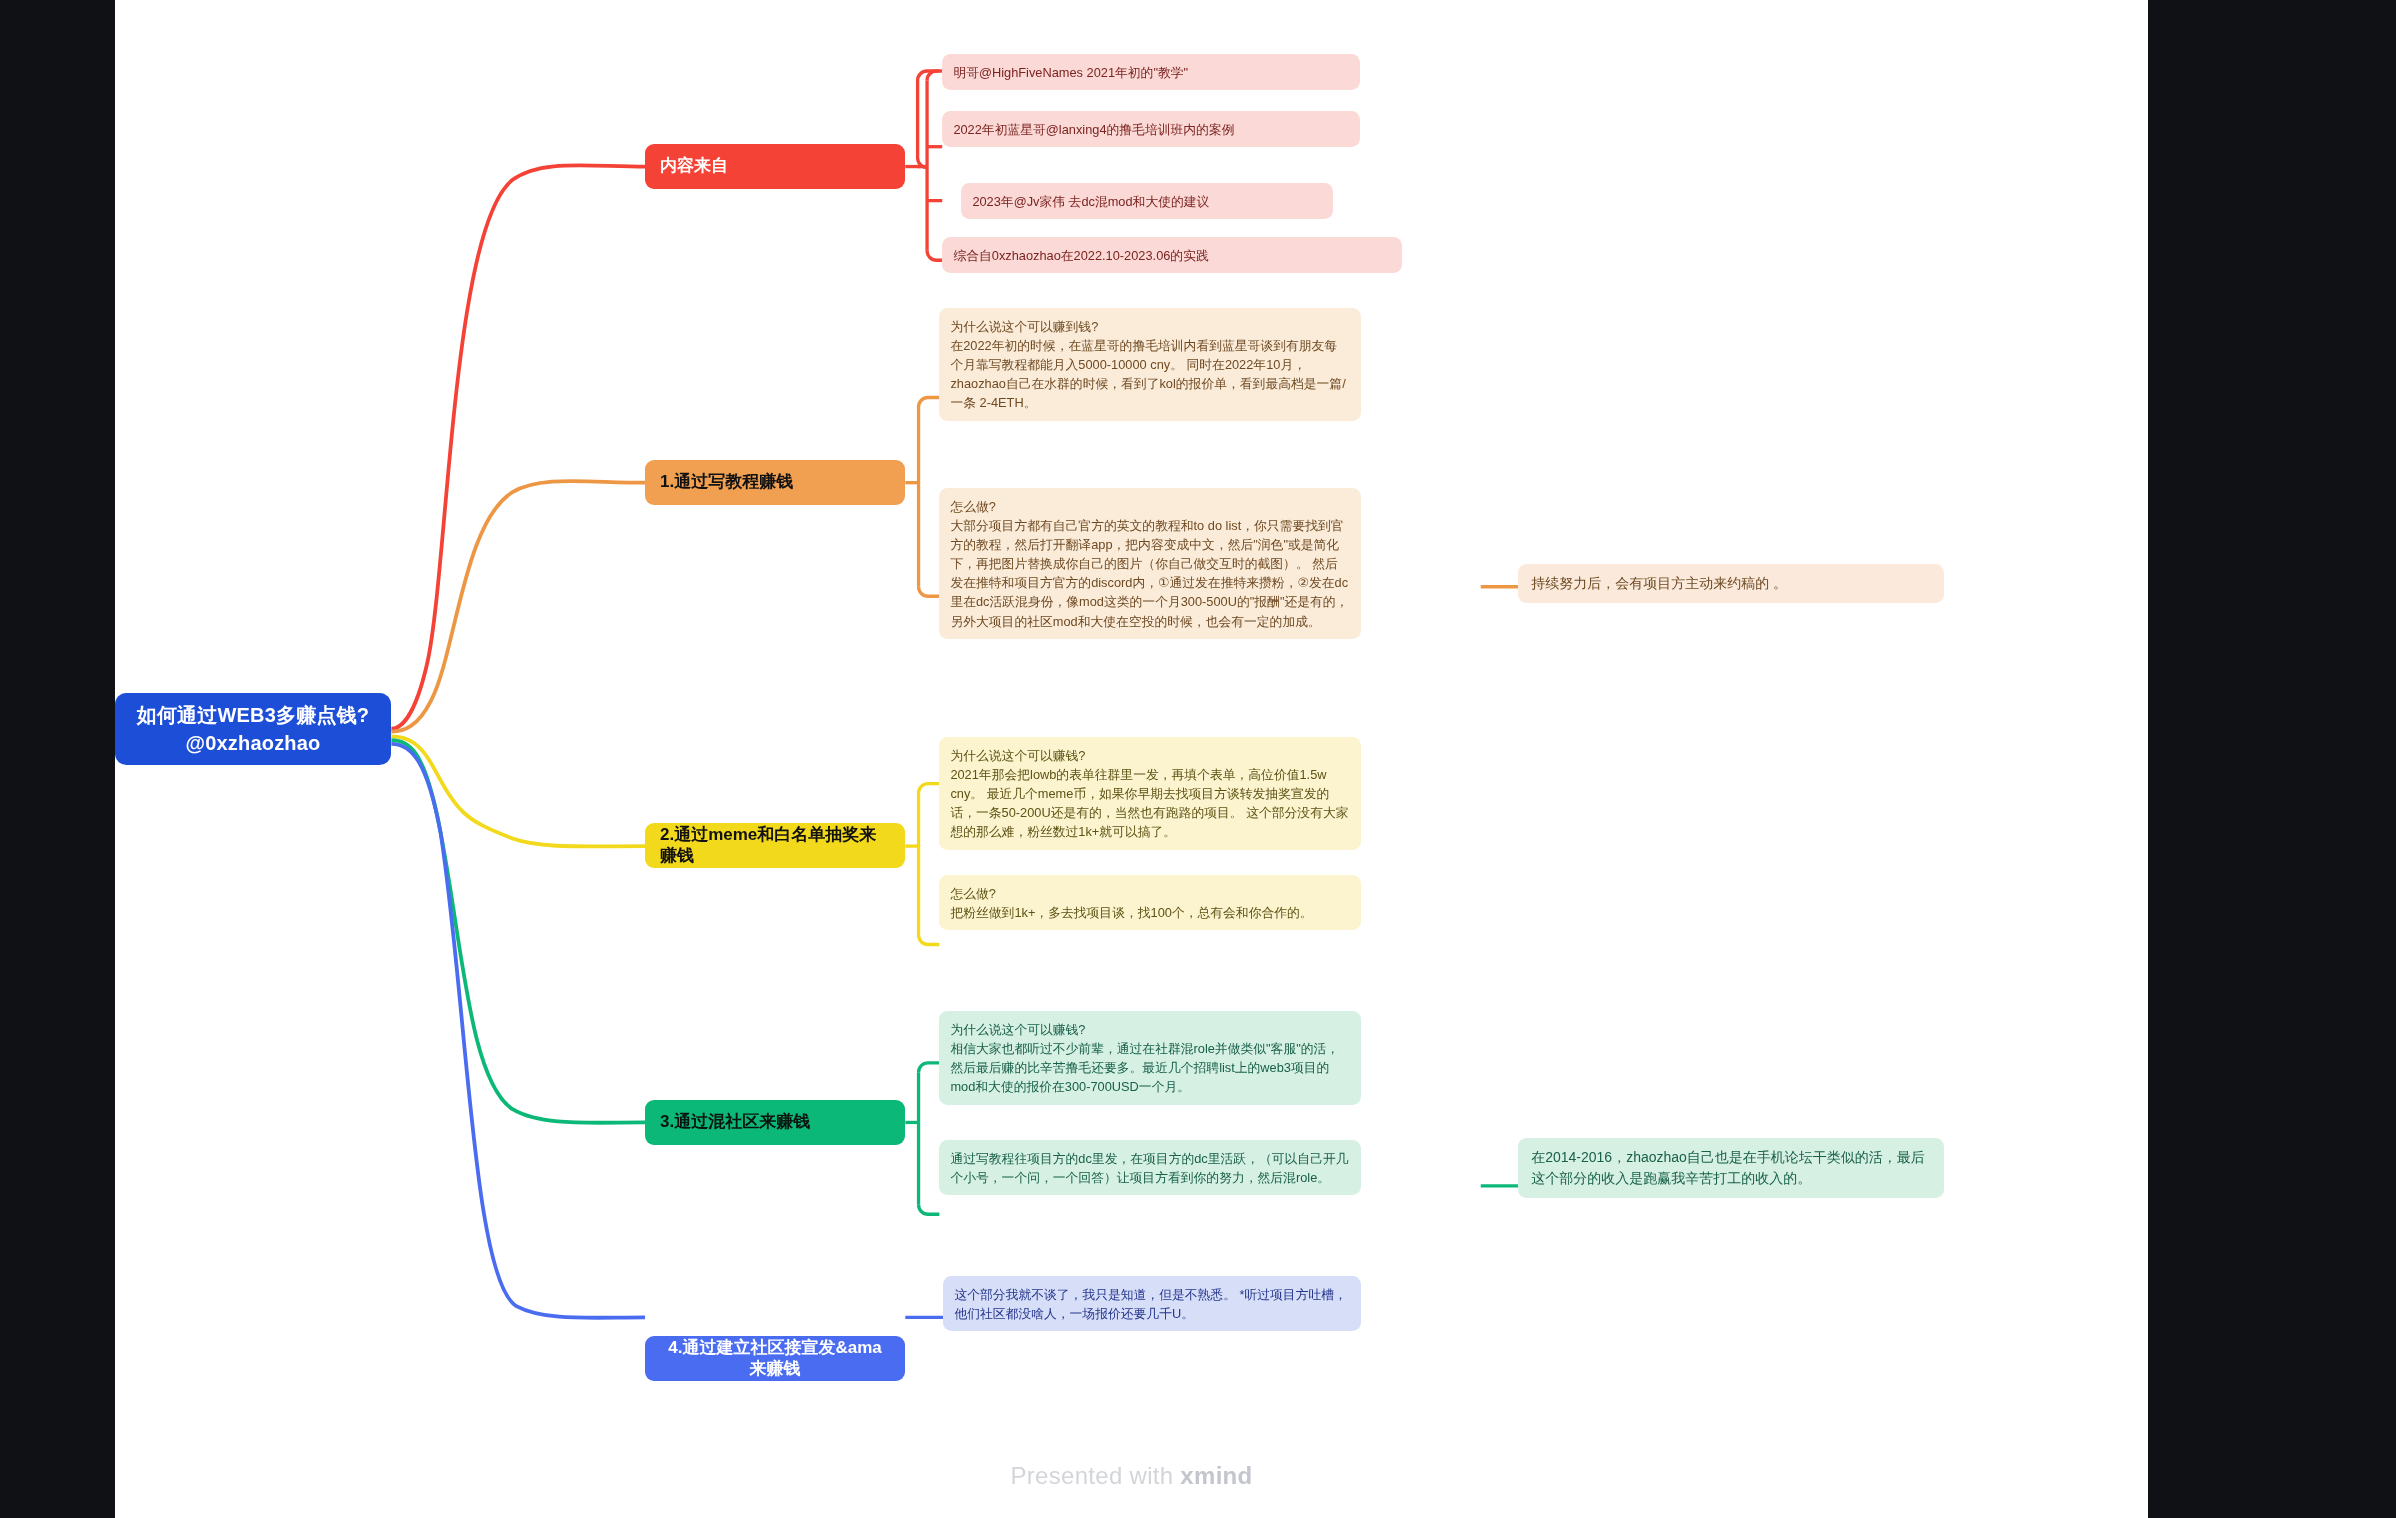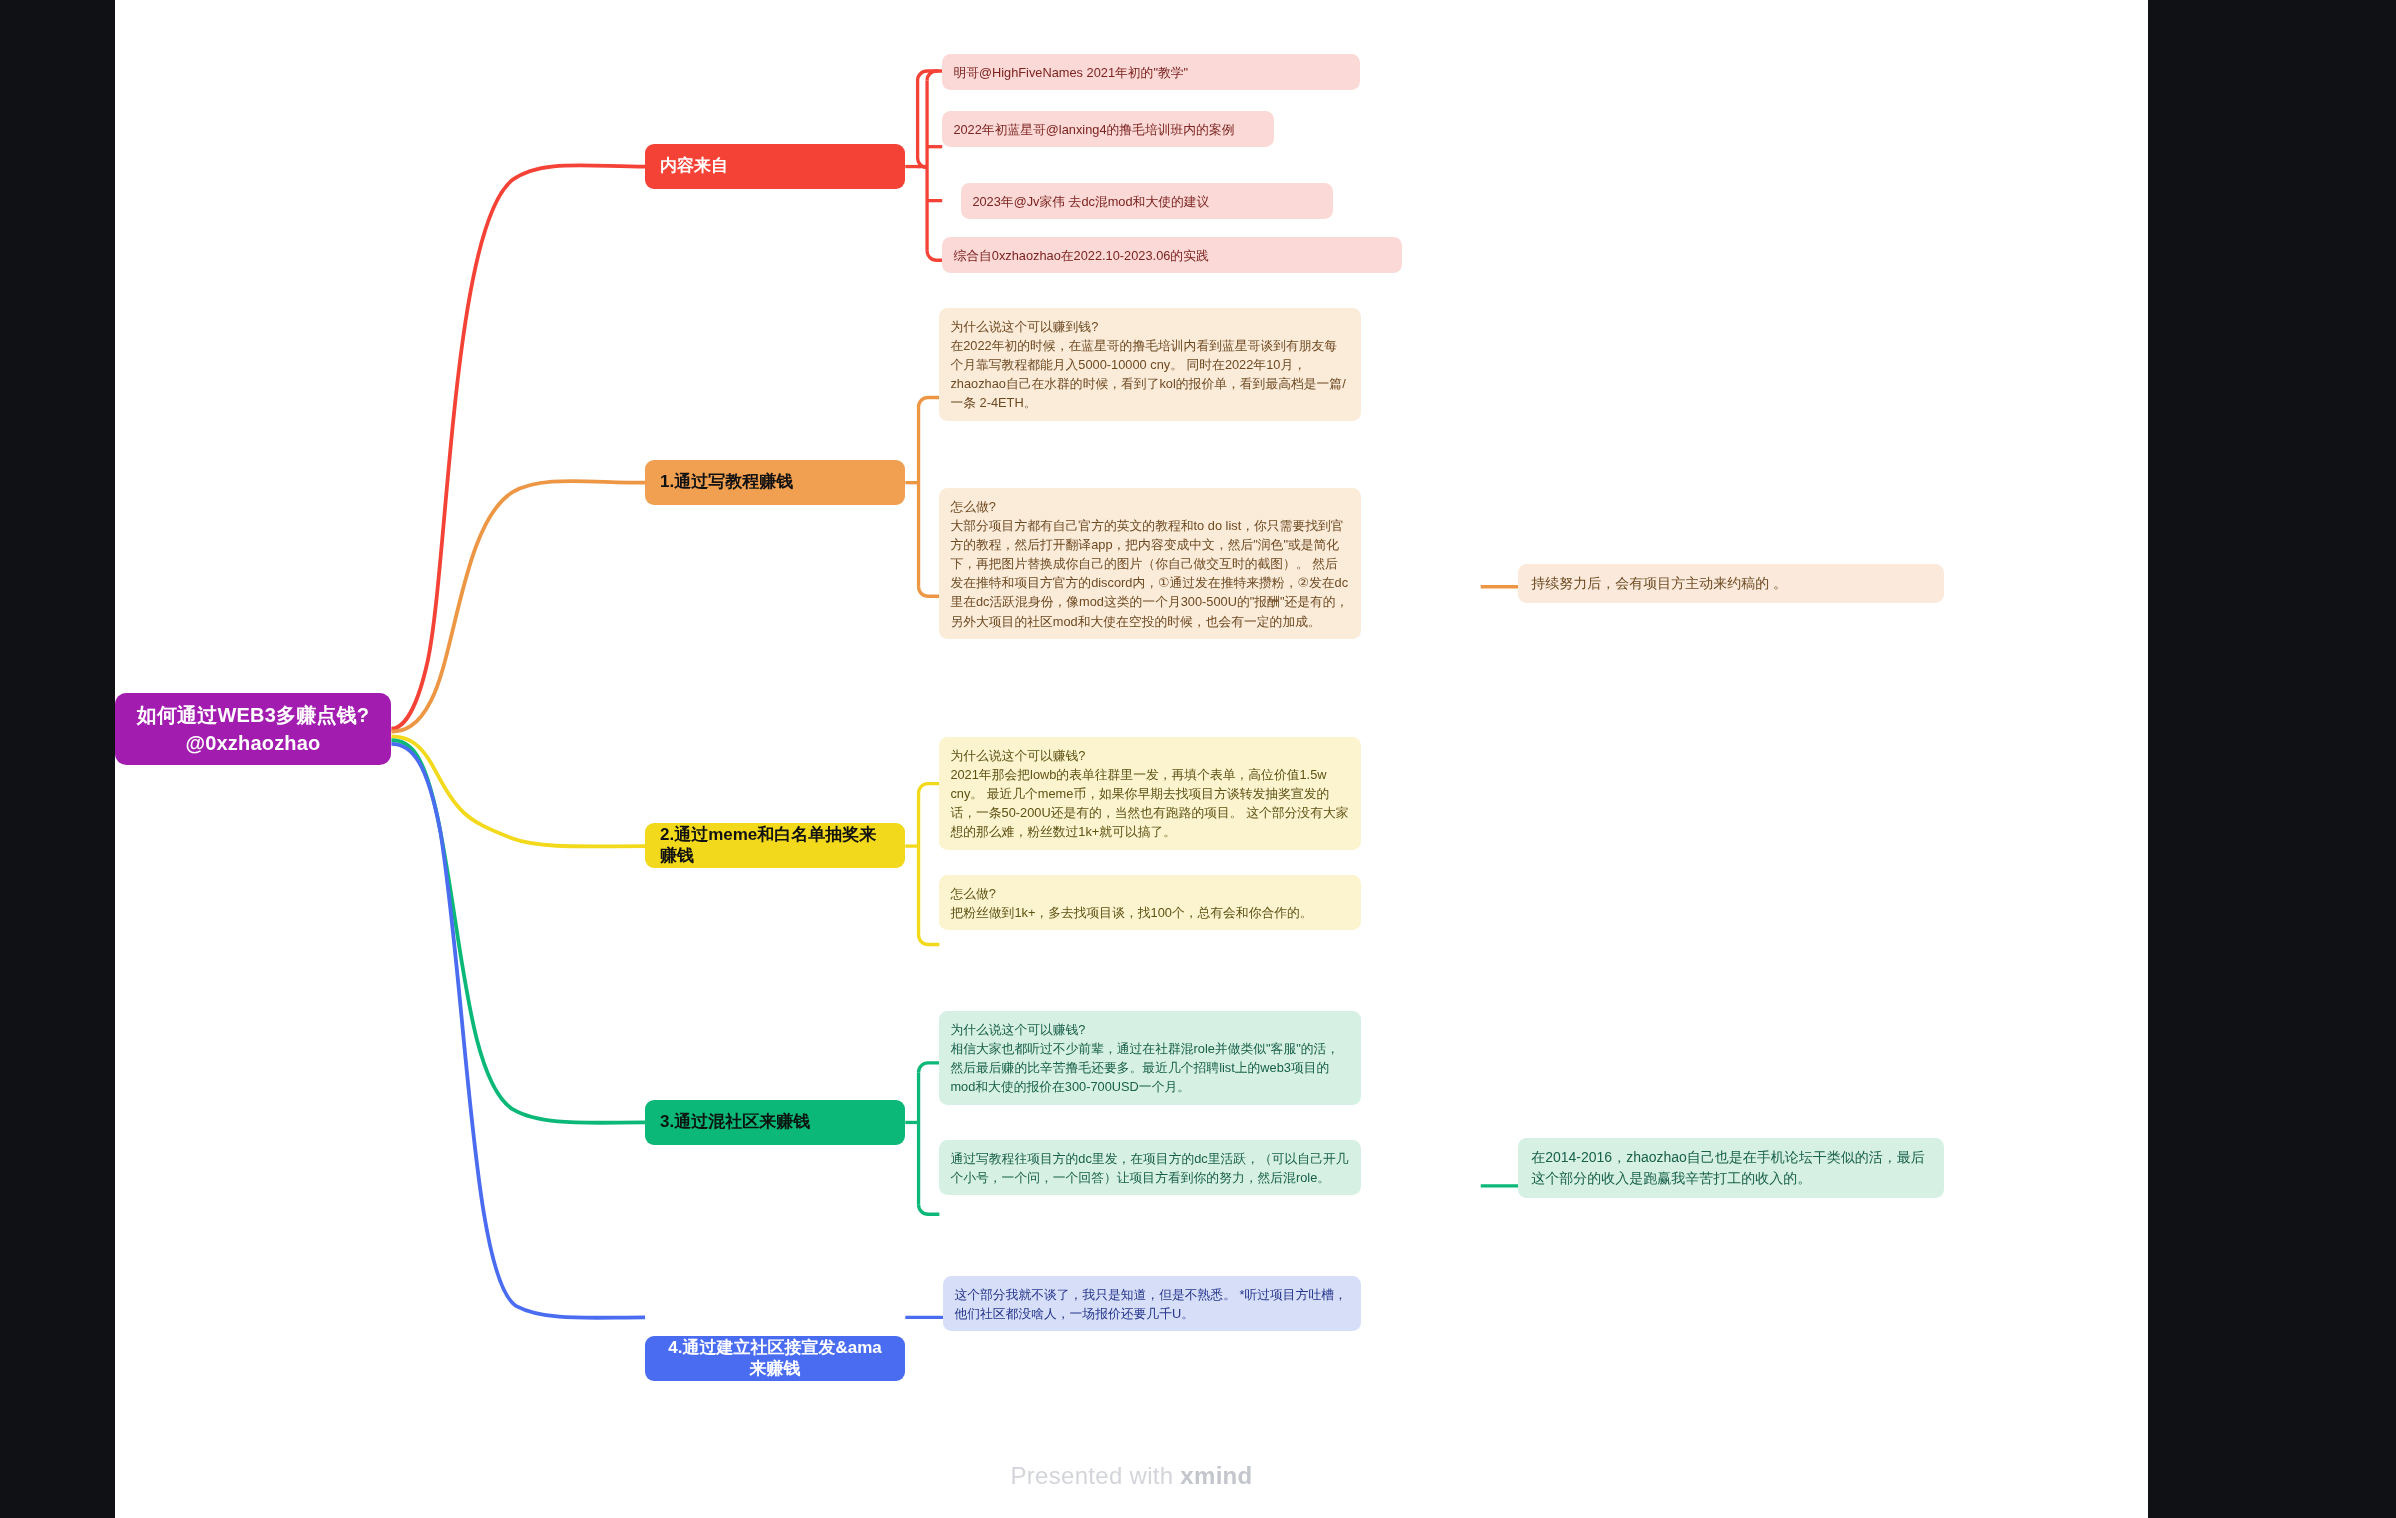--- a/index.html
+++ b/index.html
@@ -18,21 +18,21 @@
   }
 
   svg.links { position: absolute; left: 0; top: 0; width: 2033px; height: 1519px; overflow: visible; }
 
   .node { position: absolute; }
 
   
   .central {
     left: 0px; top: 693px;
     width: 276px; height: 72px;
-    background: #a21caf;
+    background: #1d4ed8;
     border-radius: 11.4px;
     color: #ffffff;
     display: flex; align-items: center; justify-content: center;
     text-align: center;
     font-size: 20px; font-weight: 700; line-height: 1.42;
     letter-spacing: 0.2px;
     padding: 5.7px 11.4px;
   }
   .central span { display: block; }
 
@@ -138,21 +138,21 @@
       <div>
         <span>如何通过WEB3多赚点钱?</span>
         <span>@0xzhaozhao</span>
       </div>
     </div>
 
     <div class="node topic t-red" style="left:530px; top:144px;">
       <span>内容来自</span>
     </div>
     <div class="node leaf l-red" style="left:827px; top:54px; width:418px;">明哥@HighFiveNames 2021年初的"教学"</div>
-    <div class="node leaf l-red" style="left:827px; top:111px; width:332px;">2022年初蓝星哥@lanxing4的撸毛培训班内的案例</div>
+    <div class="node leaf l-red" style="left:827px; top:111px; width:418px;">2022年初蓝星哥@lanxing4的撸毛培训班内的案例</div>
     <div class="node leaf l-red" style="left:846px; top:183px; width:372px;">2023年@Jv家伟 去dc混mod和大使的建议</div>
     <div class="node leaf l-red" style="left:827px; top:237px; width:460px;">综合自0xzhaozhao在2022.10-2023.06的实践</div>
 
     <div class="node topic t-orange" style="left:530px; top:460px;">
       <span>1.通过写教程赚钱</span>
     </div>
     <div class="node leaf l-orange big" style="left:824px; top:308px; width:422px;">为什么说这个可以赚到钱?
 在2022年初的时候，在蓝星哥的撸毛培训内看到蓝星哥谈到有朋友每个月靠写教程都能月入5000-10000 cny。 同时在2022年10月，zhaozhao自己在水群的时候，看到了kol的报价单，看到最高档是一篇/一条 2-4ETH。</div>
     <div class="node leaf l-orange big" style="left:824px; top:488px; width:422px;">怎么做?
 大部分项目方都有自己官方的英文的教程和to do list，你只需要找到官方的教程，然后打开翻译app，把内容变成中文，然后"润色"或是简化下，再把图片替换成你自己的图片（你自己做交互时的截图）。 然后发在推特和项目方官方的discord内，①通过发在推特来攒粉，②发在dc里在dc活跃混身份，像mod这类的一个月300-500U的"报酬"还是有的，另外大项目的社区mod和大使在空投的时候，也会有一定的加成。</div>

